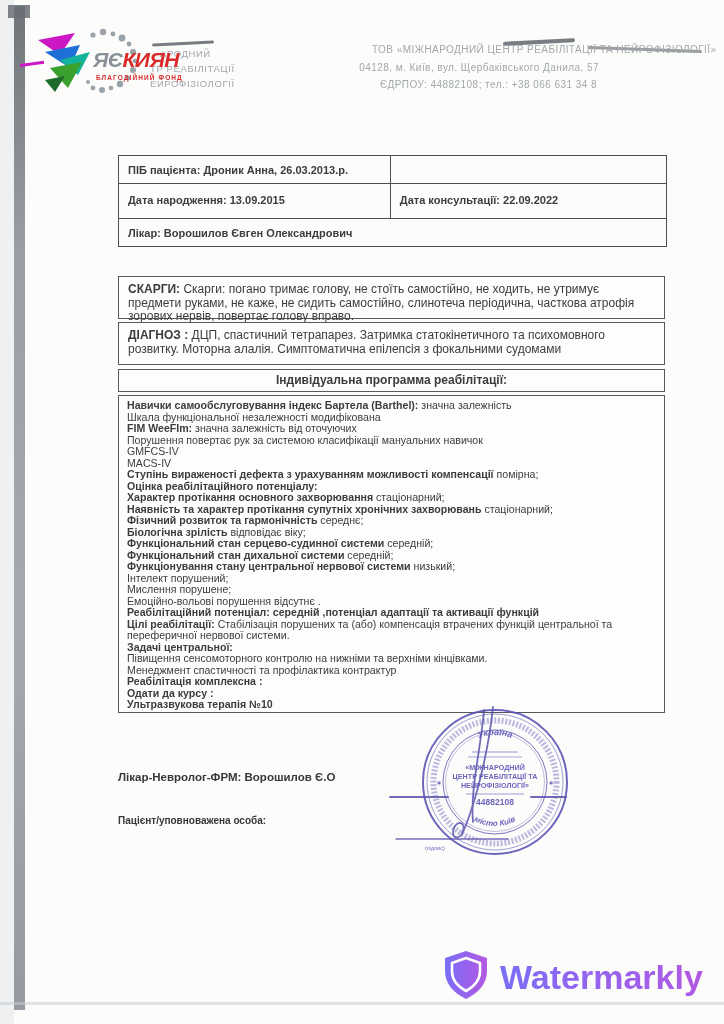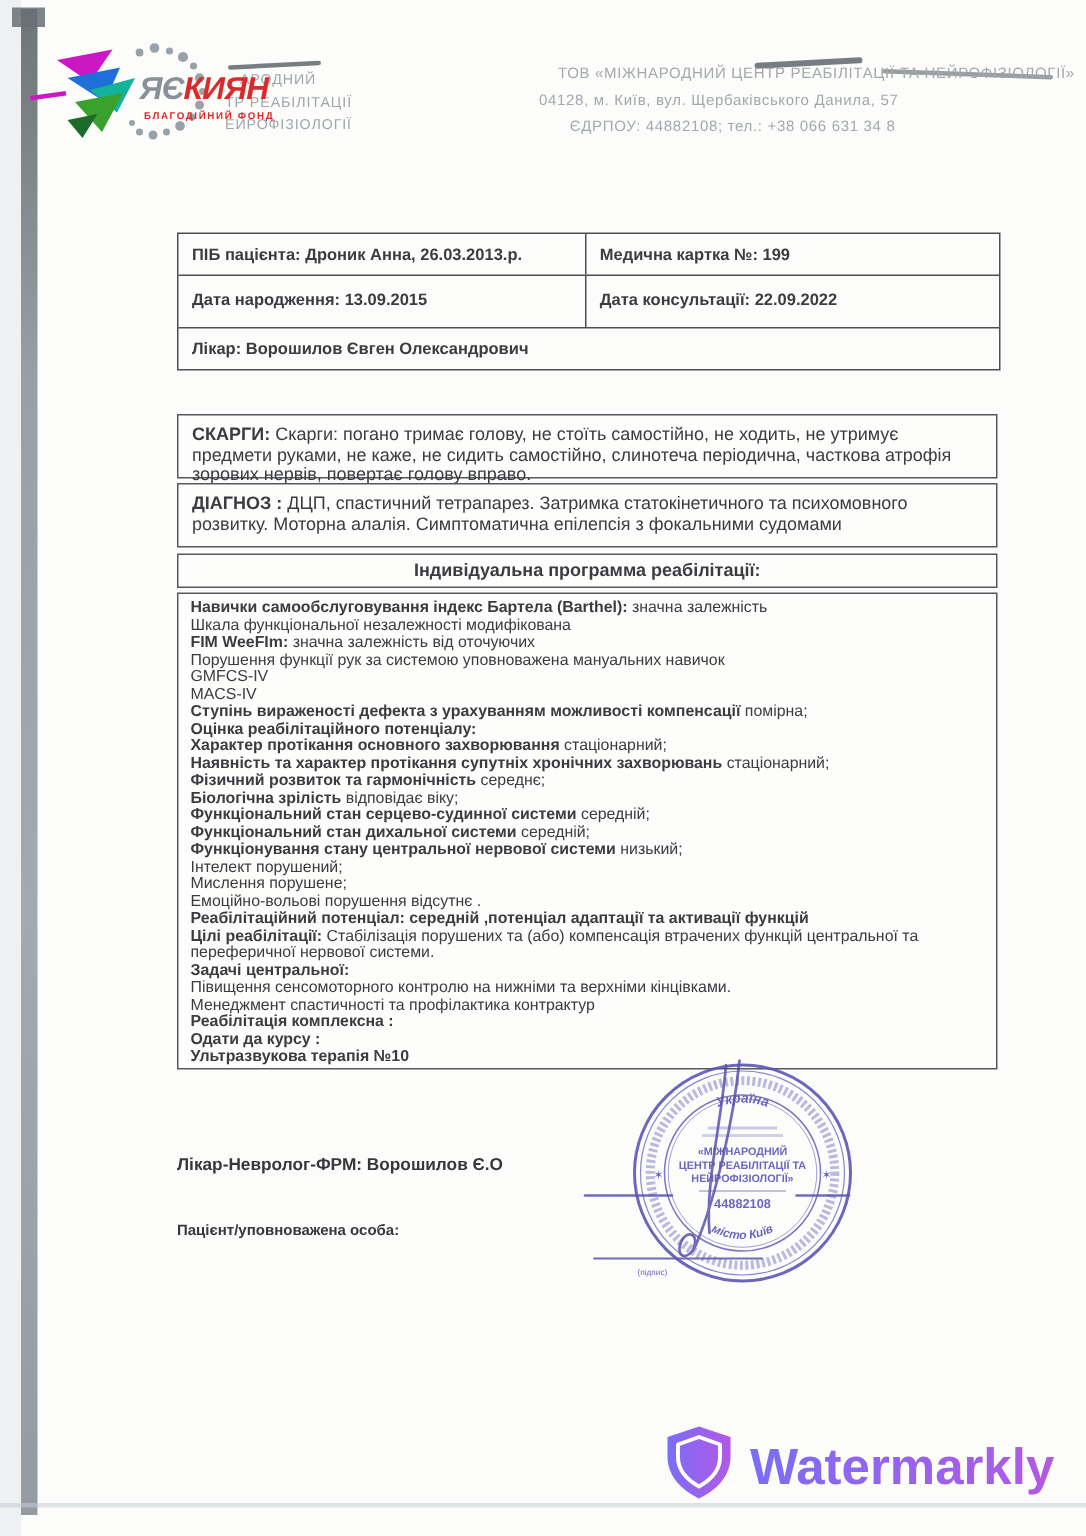--- a/index.html
+++ b/index.html
@@ -110,21 +110,20 @@
 
   <div class="hdr-right">
     <div class="l1">ТОВ «МІЖНАРОДНИЙ ЦЕНТР РЕАБІЛІТАЦІЇ ТА НЕЙРОФІЗІОЛОГІЇ»</div>
     <div class="l2">04128, м. Київ, вул. Щербаківського Данила, 57</div>
     <div class="l3">ЄДРПОУ: 44882108; тел.: +38 066 631 34 8</div>
   </div>
 
   <div class="ptable">
     <div class="prow">
       <div class="pcell left">ПІБ пацієнта: Дроник Анна, 26.03.2013.р.</div>
-      <div class="pcell right">Медична картка №: 199</div>
     </div>
     <div class="prow tall">
       <div class="pcell left">Дата народження: 13.09.2015</div>
       <div class="pcell right">Дата консультації: 22.09.2022</div>
     </div>
     <div class="prow">
       <div class="pcell full">Лікар: Ворошилов Євген Олександрович</div>
     </div>
   </div>
 
@@ -136,21 +135,21 @@
   <div class="box diagnosis">
     <span class="b">ДІАГНОЗ :</span><span> ДЦП, спастичний тетрапарез. Затримка статокінетичного та психомовного розвитку. Моторна алалія. Симптоматична епілепсія з фокальними судомами</span>
   </div>
 
   <div class="box prog-header">Індивідуальна программа реабілітації:</div>
 
   <div class="box prog-list">
       <div class="prog-line"><span class="b">Навички самообслуговування індекс Бартела (Barthel):</span><span> значна залежність</span></div>
       <div class="prog-line"><span>Шкала функціональної незалежності модифікована</span></div>
       <div class="prog-line"><span class="b">FIM WeeFIm:</span><span> значна залежність від оточуючих</span></div>
-      <div class="prog-line"><span>Порушення функції рук за системою уповноважена мануальних навичок</span></div>
+      <div class="prog-line"><span>Порушення повертає рук за системою класифікації мануальних навичок</span></div>
       <div class="prog-line"><span>GMFCS-IV</span></div>
       <div class="prog-line"><span>MACS-IV</span></div>
       <div class="prog-line"><span class="b">Ступінь вираженості дефекта з урахуванням можливості компенсації</span><span> помірна;</span></div>
       <div class="prog-line"><span class="b">Оцінка реабілітаційного потенціалу:</span></div>
       <div class="prog-line"><span class="b">Характер протікання основного захворювання</span><span> стаціонарний;</span></div>
       <div class="prog-line"><span class="b">Наявність та характер протікання супутніх хронічних захворювань</span><span> стаціонарний;</span></div>
       <div class="prog-line"><span class="b">Фізичний розвиток та гармонічність</span><span> середнє;</span></div>
       <div class="prog-line"><span class="b">Біологічна зрілість</span><span> відповідає віку;</span></div>
       <div class="prog-line"><span class="b">Функціональний стан серцево-судинної системи</span><span> середній;</span></div>
       <div class="prog-line"><span class="b">Функціональний стан дихальної системи</span><span> середній;</span></div>

